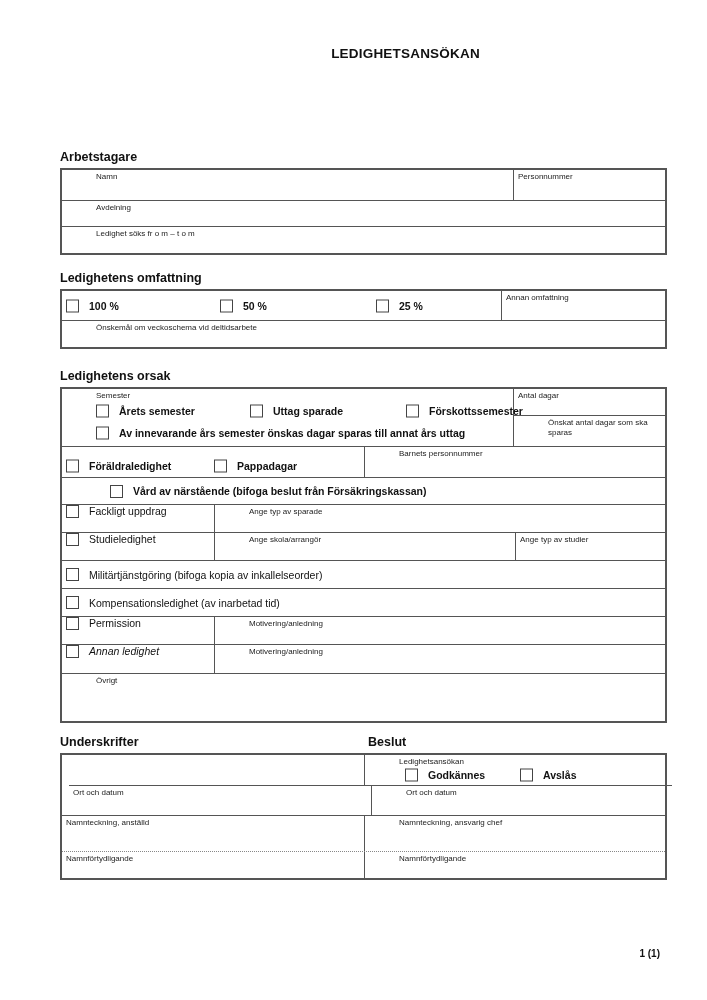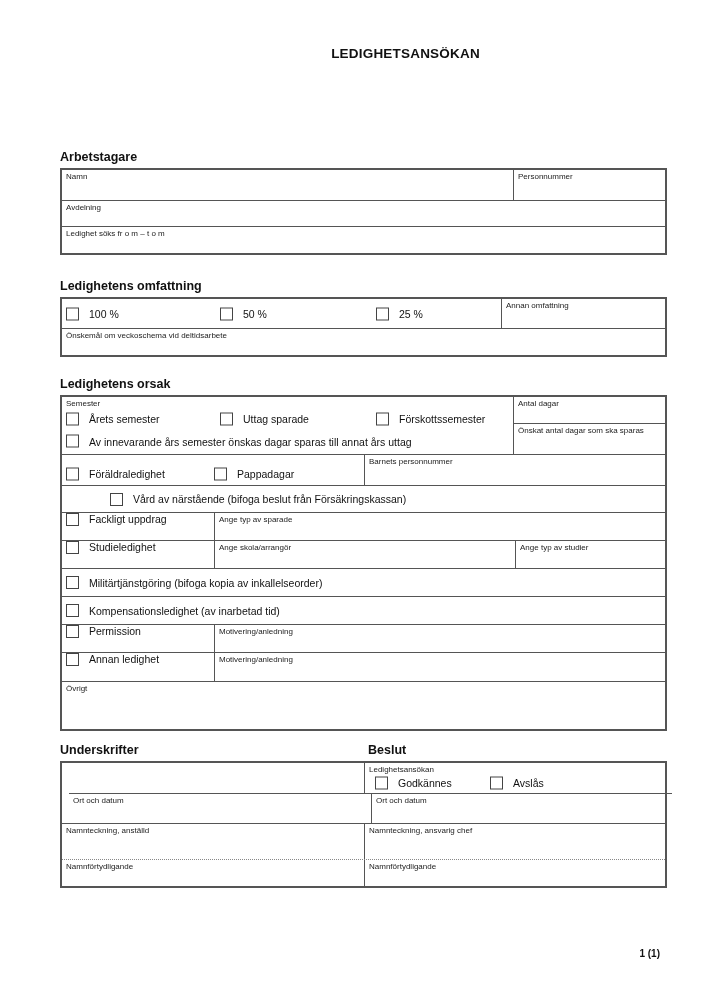--- a/index.html
+++ b/index.html
@@ -13,28 +13,28 @@
     margin-top:46px; font-size:13.5px; font-weight:bold; letter-spacing:0.2px;
     text-align:center; transform:translateX(42px); color:#111;
   }
   h2.sech { font-size:12.5px; font-weight:bold; color:#111; margin-bottom:4px; }
   .tbl { border:2px solid #555; width:100%; background:#fff; }
   .row { display:flex; width:100%; }
   .bt { border-top:1px solid #555; }
   .bl { border-left:1px solid #555; }
   .bb { border-bottom:1px solid #555; }
   .cell { position:relative; }
-  .grow { flex:1 1 auto; }
+  .grow { flex:1 1 auto;padding-left:30px; }
   .sl { font-size:8px; line-height:1.2; padding:2px 3px 0 4px; color:#222; white-space:nowrap; }
   .cb {
     width:13px; height:13px; border:1.5px solid #444; background:#fff;
     display:inline-block; flex:none;
   }
   .cbl { font-size:10.5px; margin-left:10px; white-space:nowrap; color:#111; }
-  .cbitem { position:absolute; display:flex; align-items:center; top:50%; transform:translateY(-50%); }
+  .cbitem { position:absolute; display:flex; align-items:flex-start; top:50%; transform:translateY(-50%);font-weight:bold; }
   .cbrow { position:relative; }
   .endrow { display:flex; padding-bottom:5px; }
   .midrow { display:flex; align-items:center; }
   .dotted { border-top:1.5px dotted #888; }
   .footer { position:absolute; right:47px; top:948px; font-size:10px; color:#111; }
   .footer b { font-weight:bold; }
 </style>
 </head>
 <body>
 
@@ -58,21 +58,21 @@
           <div class="sl">Avdelning</div>
         </div>
       </div>
       <div class="row bt" style="height:27px;">
         <div class="cell grow">
           <div class="sl">Ledighet söks fr o m – t o m</div>
         </div>
       </div>
     </div>
 
-    <h2 class="sech" style="margin-top:24px;">Ledighetens omfattning</h2>
+    <h2 class="sech" style="margin-top:16px;">Ledighetens omfattning</h2>
     <div class="tbl">
       <div class="row" style="height:29px;">
         <div class="cell grow cbrow">
           <div class="cbitem" style="left:4px;">
             <span class="cb"></span>
             <span class="cbl">100 %</span>
           </div>
           <div class="cbitem" style="left:158px;">
             <span class="cb"></span>
             <span class="cbl">50 %</span>
@@ -190,21 +190,21 @@
         <div class="cell endrow" style="width:152px;">
           <span class="cb" style="margin-left:4px;"></span>
           <span class="cbl">Permission</span>
         </div>
         <div class="cell bl grow">
           <div class="sl">Motivering/anledning</div>
         </div>
       </div>
 
       <div class="row bt" style="height:29px;">
-        <div class="cell endrow" style="width:152px;">
+        <div class="cell endrow" style="width:152px;font-style:italic;">
           <span class="cb" style="margin-left:4px;"></span>
           <span class="cbl">Annan ledighet</span>
         </div>
         <div class="cell bl grow">
           <div class="sl">Motivering/anledning</div>
         </div>
       </div>
 
       <div class="row bt" style="height:48px;">
         <div class="cell grow">

